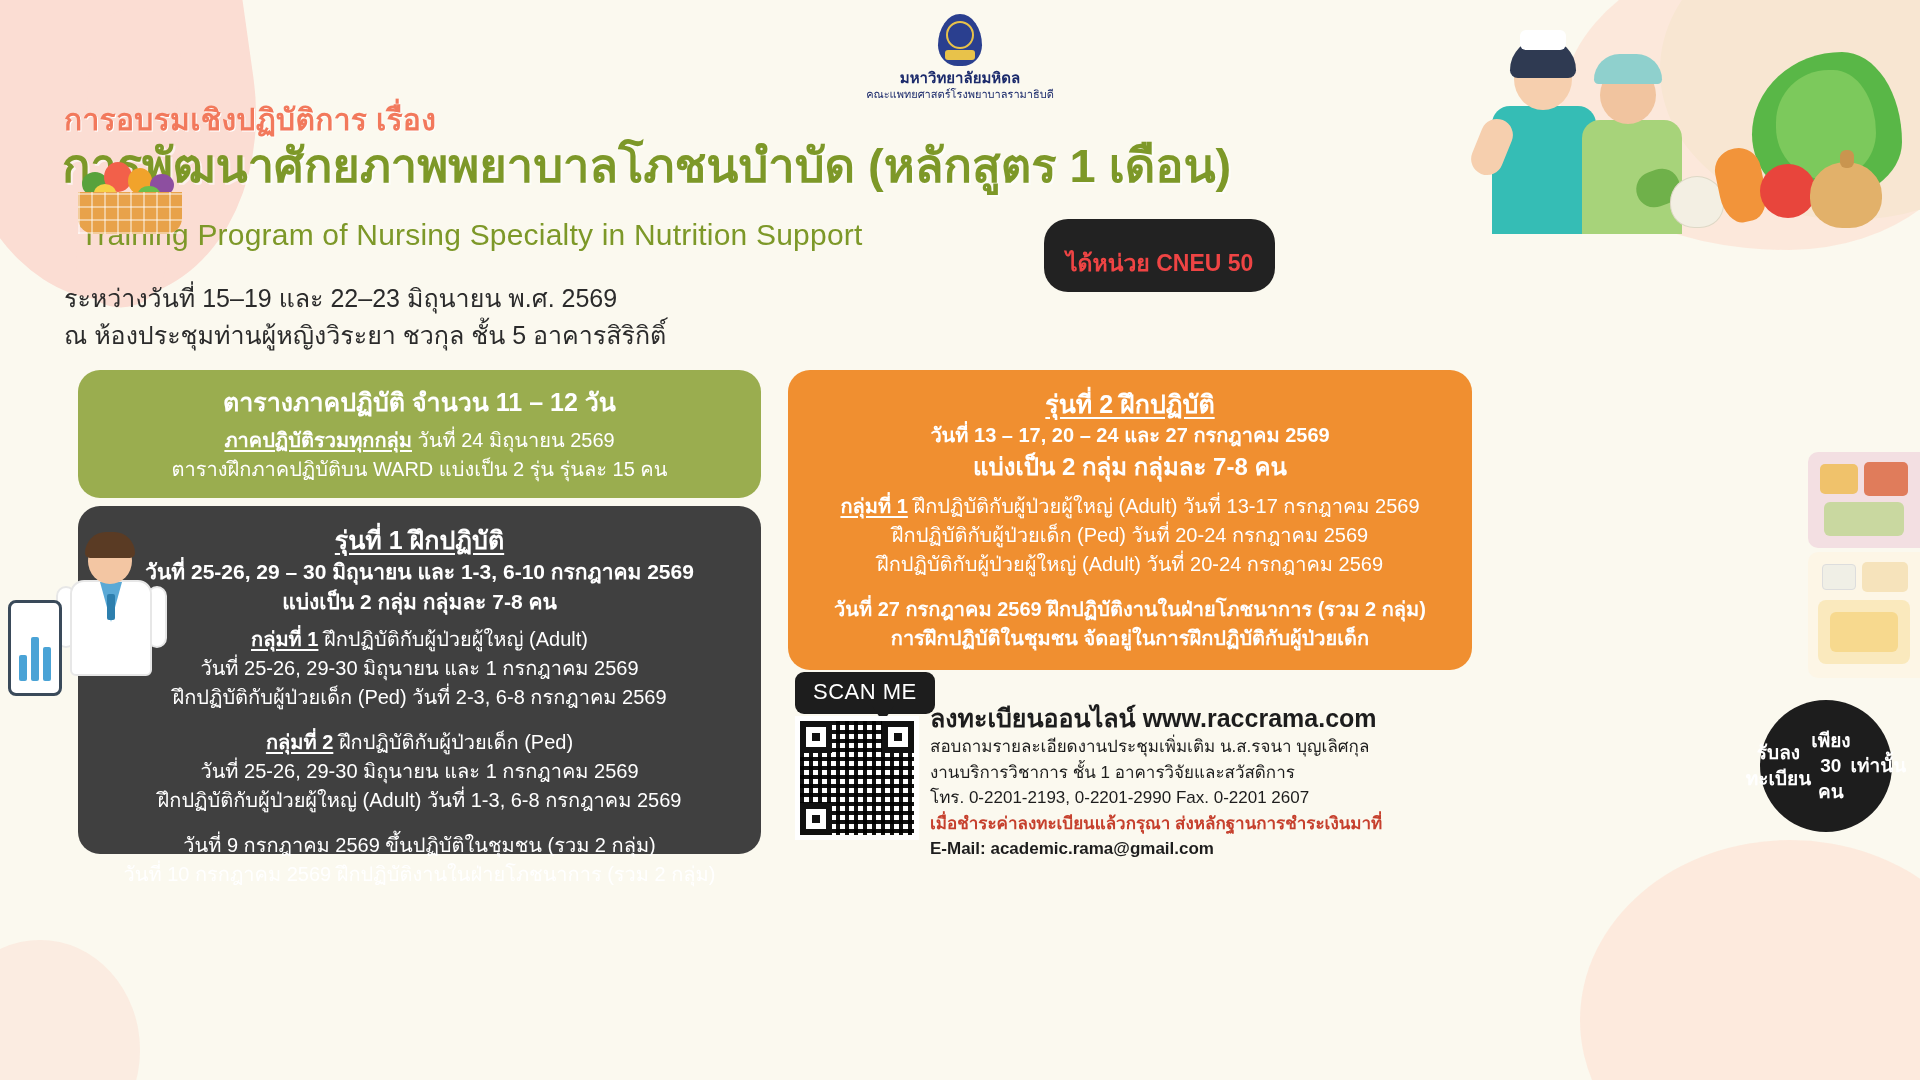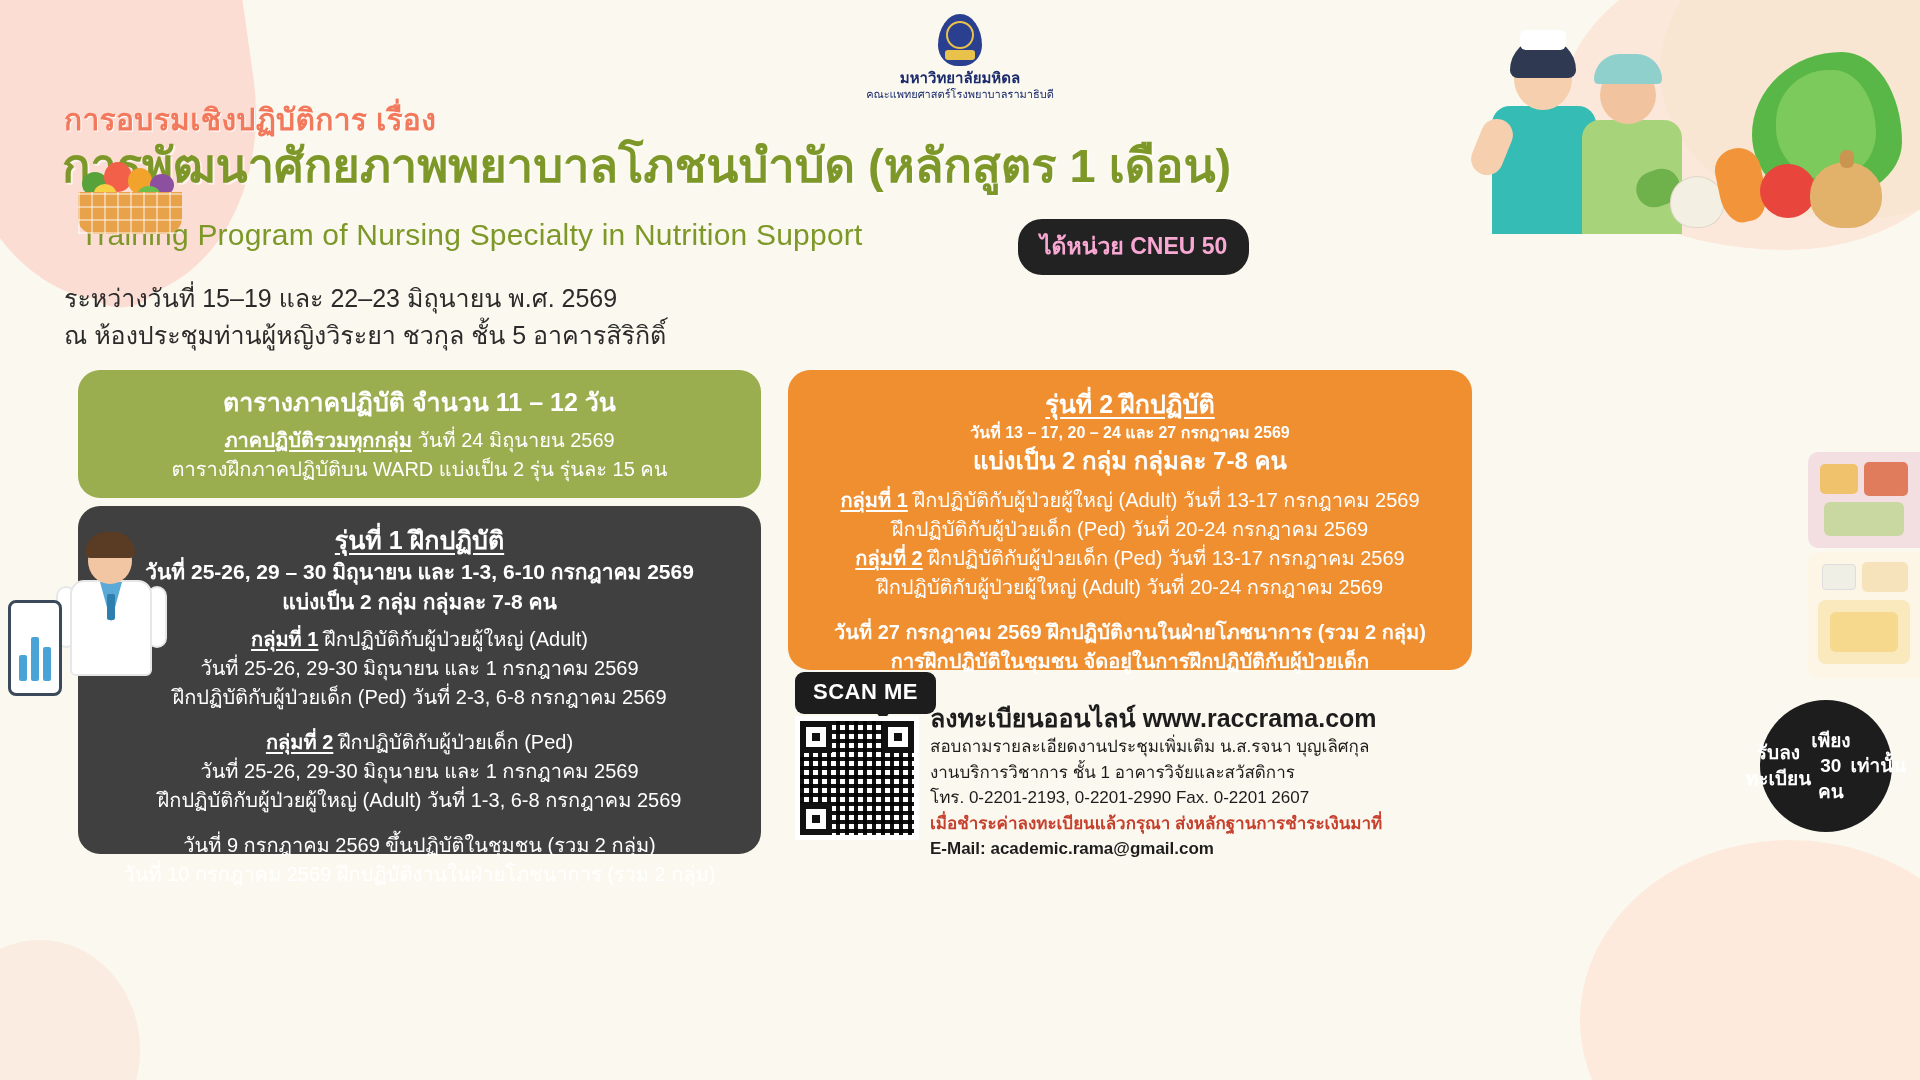--- a/index.html
+++ b/index.html
@@ -74,23 +74,23 @@
     font-size:47px;font-weight:800;color:#7d9828;line-height:1.1;
     text-shadow:2px 2px 0 rgba(255,255,255,.6);
     white-space:nowrap;
   }
   .title-en{
     position:absolute;left:80px;top:218px;z-index:5;
     font-size:30px;font-weight:400;color:#7d9828;letter-spacing:.2px;
     white-space:nowrap;
   }
   .cneu-badge{
-    position:absolute;left:1018px;top:219px;z-index:7;
-    background:#222;color:#f9a8d4;border-radius:24px;
-    padding:9px 22px 11px;font-size:23px;font-weight:700;white-space:nowrap;
+    position:absolute;left:1044px;top:219px;z-index:7;
+    background:#222;color:#ef4444;border-radius:24px;
+    padding:26px 22px 11px;font-size:23px;font-weight:700;white-space:nowrap;
   }
   .meta-line{
     position:absolute;left:64px;z-index:5;
     font-size:25px;color:#2b2b2b;font-weight:500;white-space:nowrap;
   }
   .meta-1{top:278px;}
   .meta-2{top:315px;}
 
   
   .panel{position:absolute;z-index:4;border-radius:22px;color:#fff;}
@@ -183,21 +183,21 @@
   .fc1 .d3{position:absolute;left:16px;top:50px;width:80px;height:34px;background:#c9d8a0;border-radius:6px;}
   .fc2 .e1{position:absolute;left:14px;top:12px;width:34px;height:26px;background:#f0efe6;border:1px solid #ddd;border-radius:4px;}
   .fc2 .e2{position:absolute;left:54px;top:10px;width:46px;height:30px;background:#f6e3bb;border-radius:5px;}
   .fc2 .e3{position:absolute;left:10px;top:48px;width:92px;height:64px;background:#fae9bd;border-radius:8px;}
   .fc2 .e4{position:absolute;left:22px;top:60px;width:68px;height:40px;background:#f7d98e;border-radius:6px;}
 
   
   .scanme{
     position:absolute;left:795px;top:672px;z-index:7;
     background:#1d1d1d;color:#fff;border-radius:9px;
-    padding:7px 18px 9px;font-size:22px;font-weight:700;letter-spacing:.5px;
+    padding:7px 18px 9px;font-size:22px;font-weight:400;letter-spacing:.5px;
   }
   .scan-tail{
     position:absolute;left:872px;top:706px;width:0;height:0;z-index:7;
     border-left:11px solid transparent;border-right:11px solid transparent;
     border-top:16px solid #1d1d1d;
   }
   .qr{
     position:absolute;left:795px;top:716px;width:124px;height:124px;z-index:7;
     background:#fff;padding:5px;
   }
@@ -330,29 +330,26 @@
 </div>
 <div class="tablet">
   <div class="bar tb1"></div>
     <div class="bar tb2"></div>
     <div class="bar tb3"></div>
 </div>
 
 <div class="panel panel-orange">
   <div class="pad-o">
     <div class="p-head">รุ่นที่ 2 ฝึกปฏิบัติ</div>
-    <div class="p-line-b" style="font-size:16px">วันที่ 13 – 17, 20 – 24 และ 27 กรกฎาคม 2569</div>
+    <div class="p-line-b" style="font-size:20px">วันที่ 13 – 17, 20 – 24 และ 27 กรกฎาคม 2569</div>
     <div class="p-line-b" style="font-size:24px">แบ่งเป็น 2 กลุ่ม กลุ่มละ 7-8 คน</div>
     <div class="p-line" style="margin-top:8px">
       <u class="lbl">กลุ่มที่ 1</u><span> ฝึกปฏิบัติกับผู้ป่วยผู้ใหญ่ (Adult) วันที่ 13-17 กรกฎาคม 2569</span>
     </div>
     <div class="p-line">ฝึกปฏิบัติกับผู้ป่วยเด็ก (Ped) วันที่ 20-24 กรกฎาคม 2569</div>
-    <div class="p-line">
-      <u class="lbl">กลุ่มที่ 2</u><span> ฝึกปฏิบัติกับผู้ป่วยเด็ก (Ped) วันที่ 13-17 กรกฎาคม 2569</span>
-    </div>
     <div class="p-line">ฝึกปฏิบัติกับผู้ป่วยผู้ใหญ่ (Adult) วันที่ 20-24 กรกฎาคม 2569</div>
     <div class="sp"></div>
     <div class="p-line-b" style="font-size:20px">วันที่ 27 กรกฎาคม 2569 ฝึกปฏิบัติงานในฝ่ายโภชนาการ (รวม 2 กลุ่ม)</div>
     <div class="p-line-b" style="font-size:20px">การฝึกปฏิบัติในชุมชน จัดอยู่ในการฝึกปฏิบัติกับผู้ป่วยเด็ก</div>
   </div>
 </div>
 
 <div class="food-card fc1">
   <div class="d1"></div>
     <div class="d2"></div>

